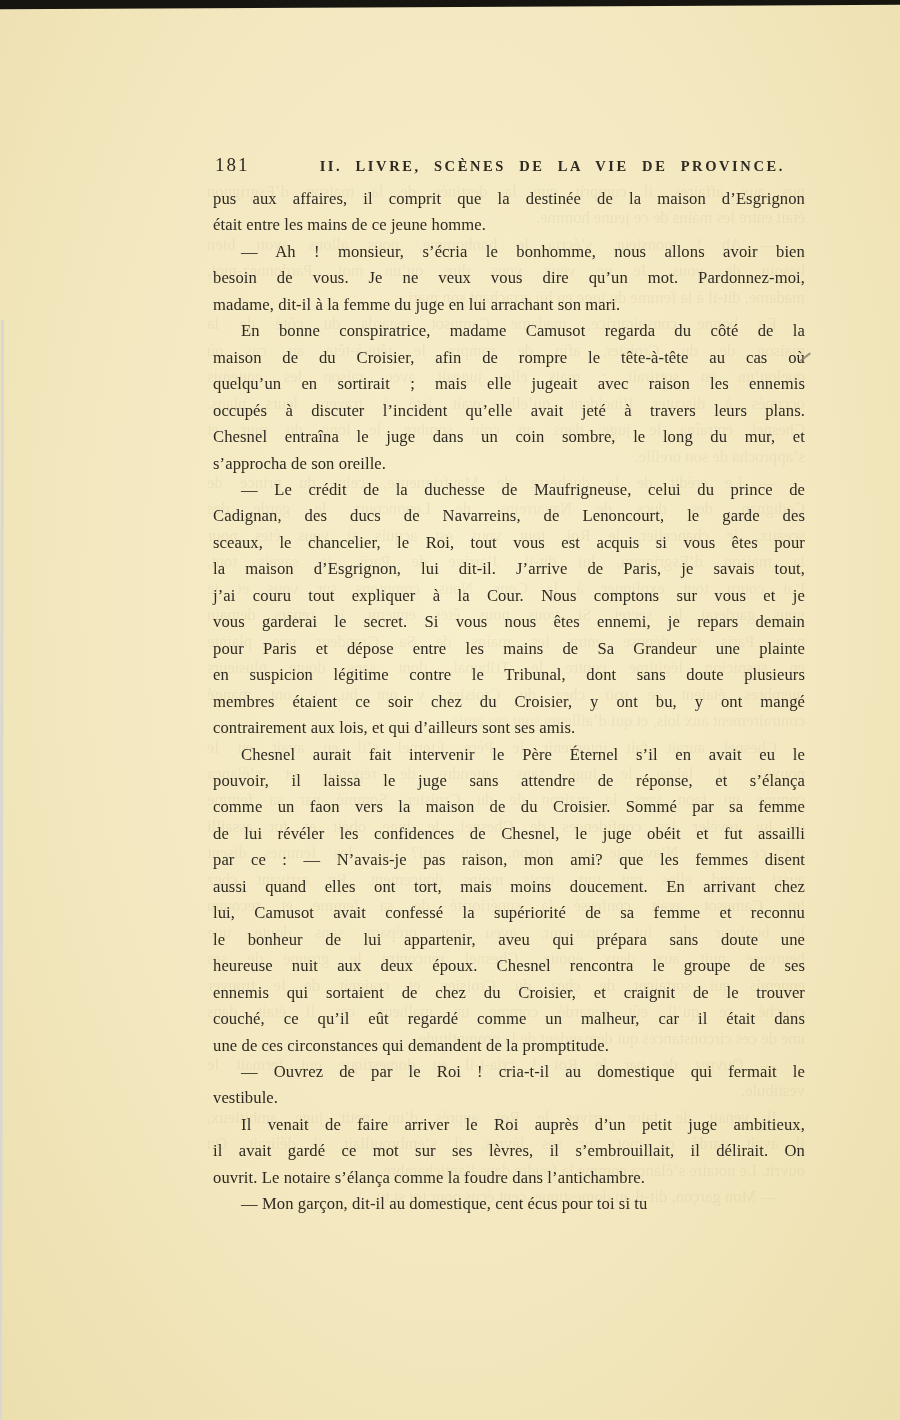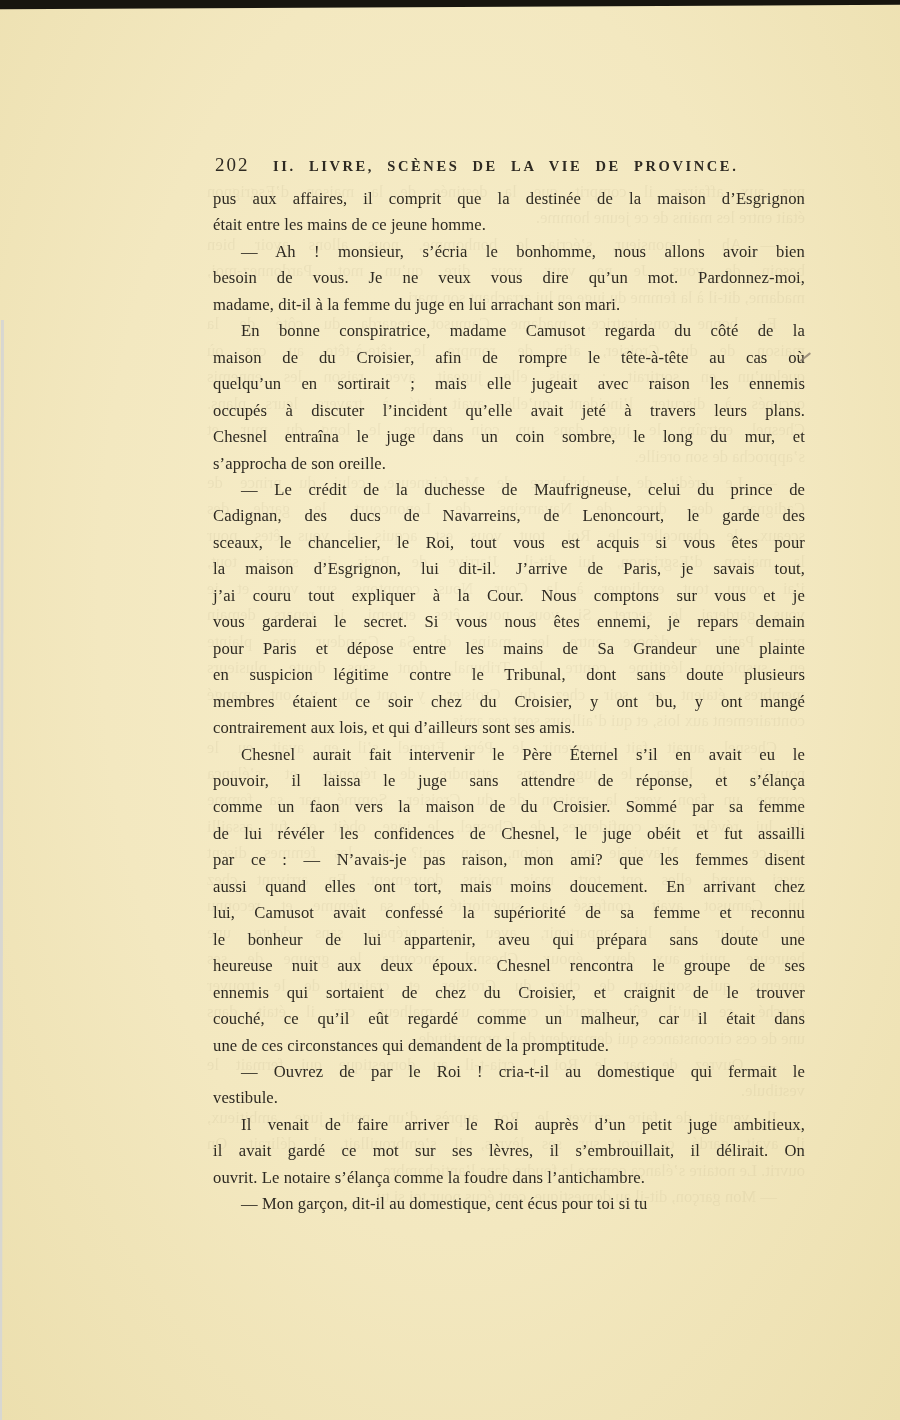--- a/index.html
+++ b/index.html
@@ -39,21 +39,21 @@
   }
   .page-header{
     position:absolute;top:152px;left:213px;width:592px;height:26px;
   }
   .page-num{
     position:absolute;left:2px;top:0;
     font-size:19px;line-height:26px;letter-spacing:2px;
   }
   .running-head{
     position:absolute;left:60px;right:20px;top:3px;
-    text-align:left;
+    text-align:right;
     font-size:14.5px;line-height:23px;font-weight:700;
     letter-spacing:2.6px;word-spacing:7px;
   }
   .text-block{
     position:absolute;top:186px;left:213px;width:592px;
     font-size:16.6px;line-height:26.45px;
     letter-spacing:0.1px;
   }
   .para{margin:0;}
   .line{text-align:left;}
@@ -138,21 +138,21 @@
         <div class="line just first">Il venait de faire arriver le Roi auprès d’un petit juge ambitieux,</div>
         <div class="line just">il avait gardé ce mot sur ses lèvres, il s’embrouillait, il délirait. On</div>
         <div class="line">ouvrit. Le notaire s’élança comme la foudre dans l’antichambre.</div>
       </div>
       <div class="para">
         <div class="line first">— Mon garçon, dit-il au domestique, cent écus pour toi si tu</div>
       </div>
     </div>
 
   <div class="page-header">
-    <span class="page-num">202</span>
+    <span class="page-num">181</span>
     <span class="running-head">II. LIVRE, SCÈNES DE LA VIE DE PROVINCE.</span>
   </div>
 
   <div class="text-block">
       <div class="para">
         <div class="line just">pus aux affaires, il comprit que la destinée de la maison d’Esgrignon</div>
         <div class="line">était entre les mains de ce jeune homme.</div>
       </div>
       <div class="para">
         <div class="line just first">— Ah ! monsieur, s’écria le bonhomme, nous allons avoir bien</div>

